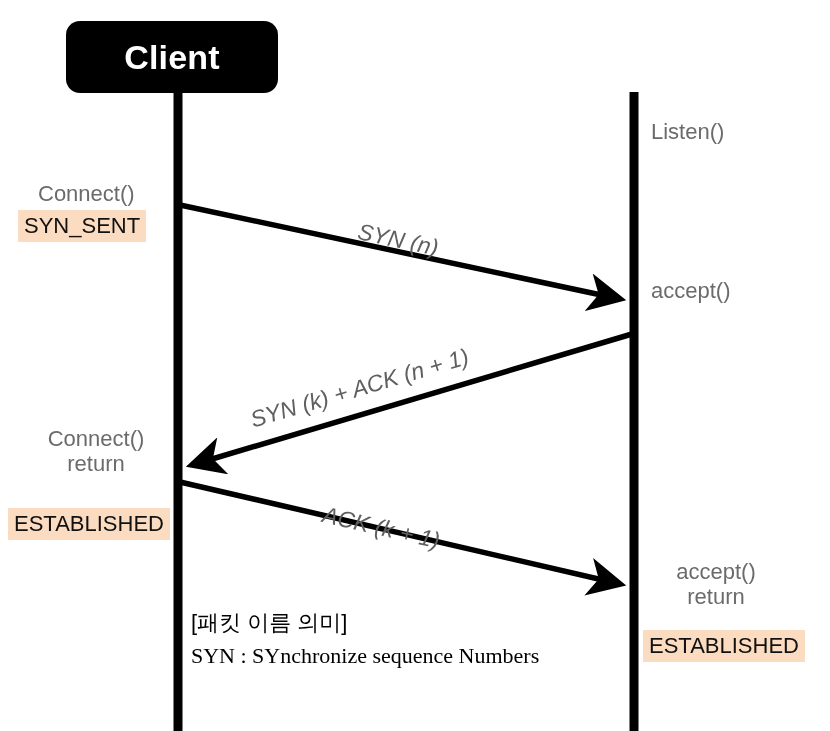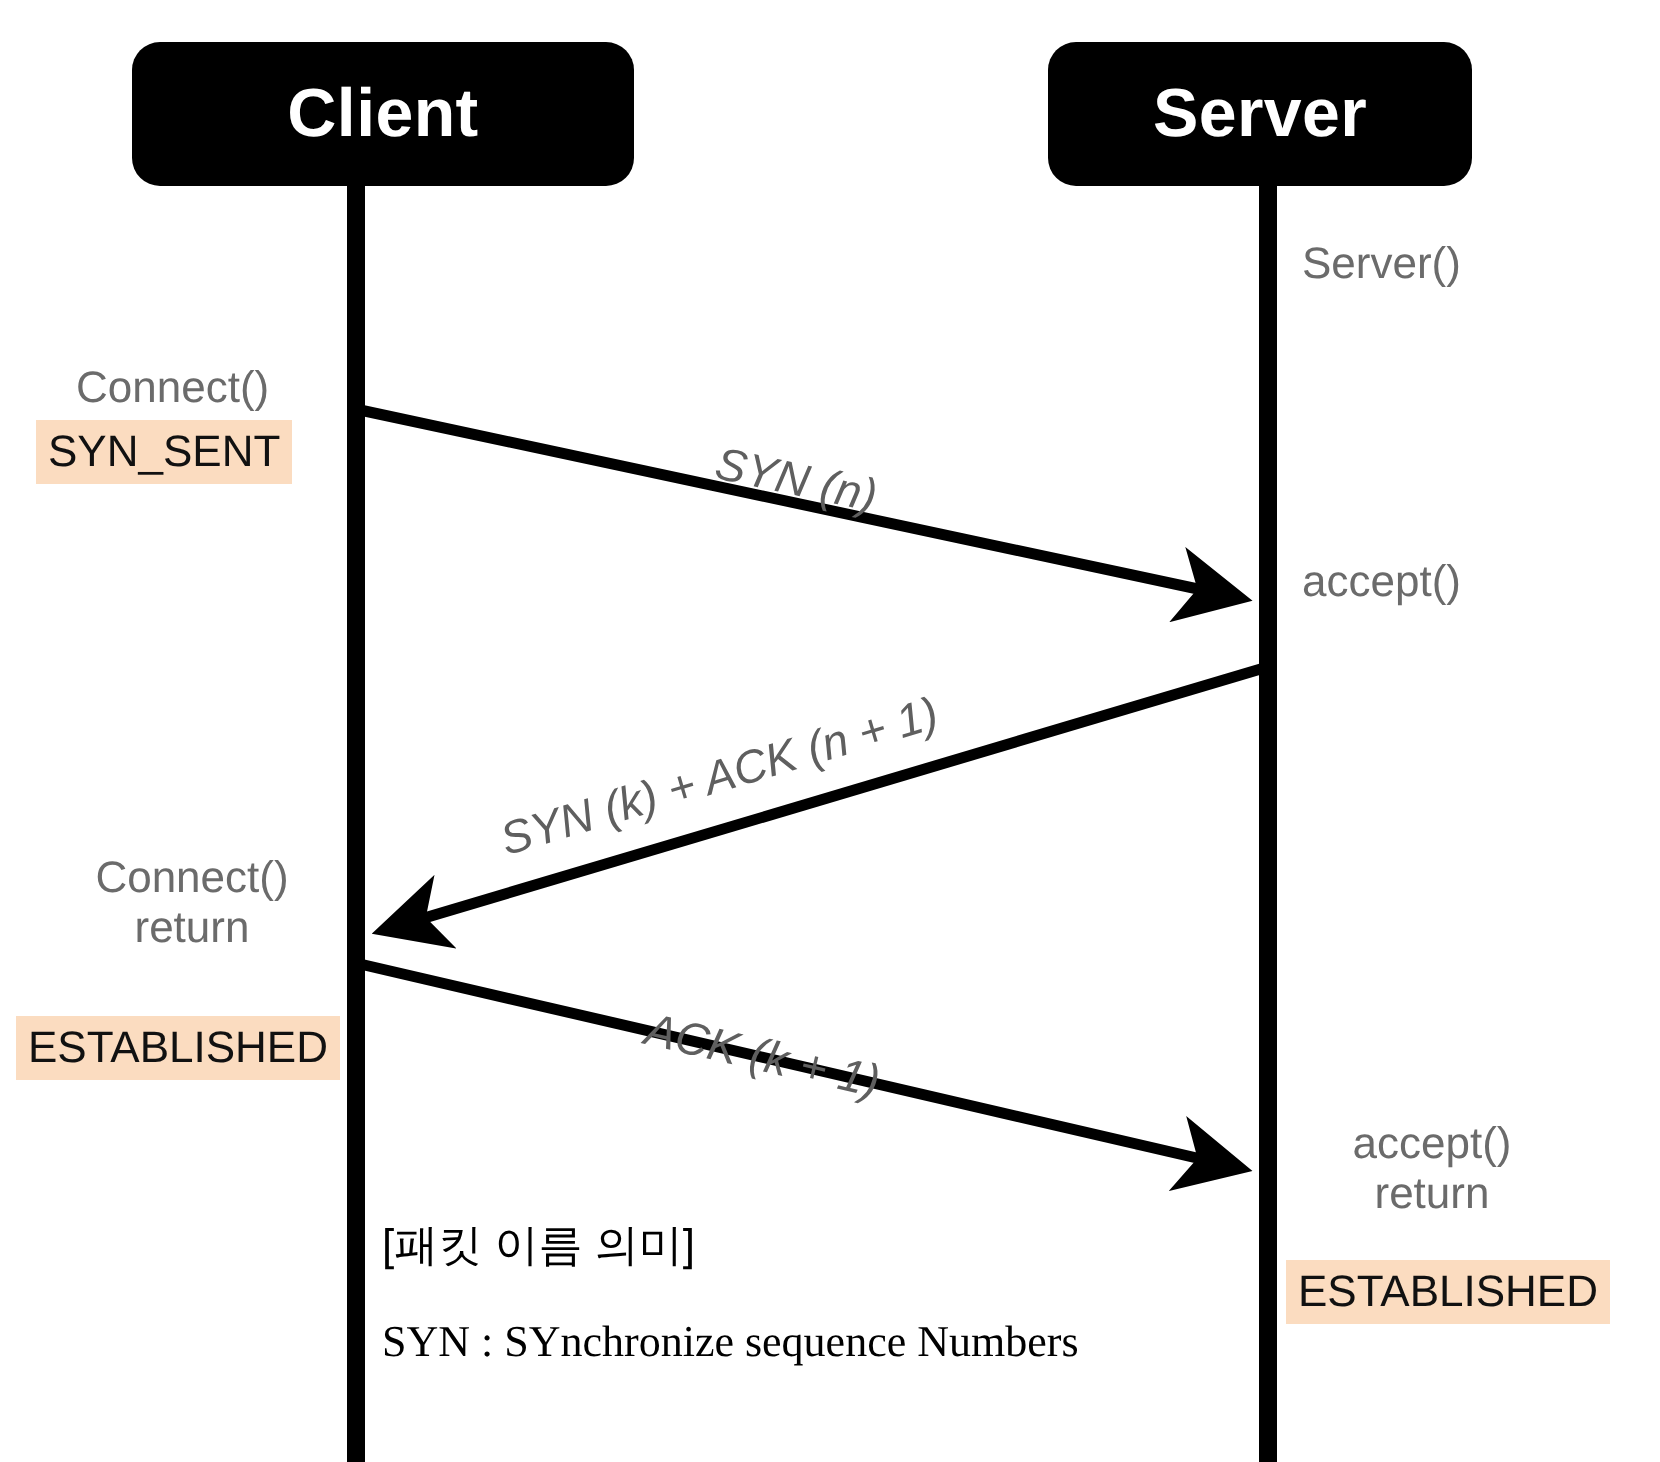--- a/index.html
+++ b/index.html
@@ -65,21 +65,21 @@
     transform-origin: left center;
     line-height: 1;
   }
   .legend {
     position: absolute;
     color: #000000;
     font-size: 22px;
     line-height: 1.0;
   }
   .legend-title {
-    margin-bottom: 26px;
+    margin-bottom: 11px;
   }
   .legend-line {
     margin-bottom: 2px;
     white-space: nowrap;
     font-family: Liberation Serif, serif;
   }
 </style>
 </head>
 <body>
 
@@ -96,29 +96,26 @@
 
     <line x1="634" y1="92" x2="634" y2="731" stroke="#000000" stroke-width="9"></line>
 
     <line x1="180" y1="205" x2="620" y2="299" stroke="#000000" stroke-width="5.5" marker-end="url(#arrowR)"></line>
 
     <line x1="632" y1="334" x2="192" y2="465" stroke="#000000" stroke-width="5.5" marker-end="url(#arrowR)"></line>
 
     <line x1="180" y1="482" x2="620" y2="584" stroke="#000000" stroke-width="5.5" marker-end="url(#arrowR)"></line>
   </svg>
 
-  <div class="actor-box" style="left:66px; top:21px; width:251px; height:72px;">
+  <div class="actor-box" style="left:66px; top:21px; width:212px; height:72px;">
     <span class="actor-label">Client</span>
   </div>
 
-  <div class="actor-box" style="left:524px; top:21px; width:212px; height:72px;">
-    <span class="actor-label">Server</span>
-  </div>
 
-  <div class="api-label" style="left:651px; top:120px;">Server()</div>
+  <div class="api-label" style="left:651px; top:120px;">Listen()</div>
 
   <div class="api-label" style="left:38px; top:182px;">Connect()</div>
   <div class="state-badge" style="left:18px; top:210px;">SYN_SENT</div>
 
   <div class="api-label" style="left:651px; top:279px;">accept()</div>
 
   <div class="api-label" style="left:34px; top:427px; width:124px; text-align:center;">Connect()
 return</div>
   <div class="state-badge" style="left:8px; top:508px;">ESTABLISHED</div>
 

